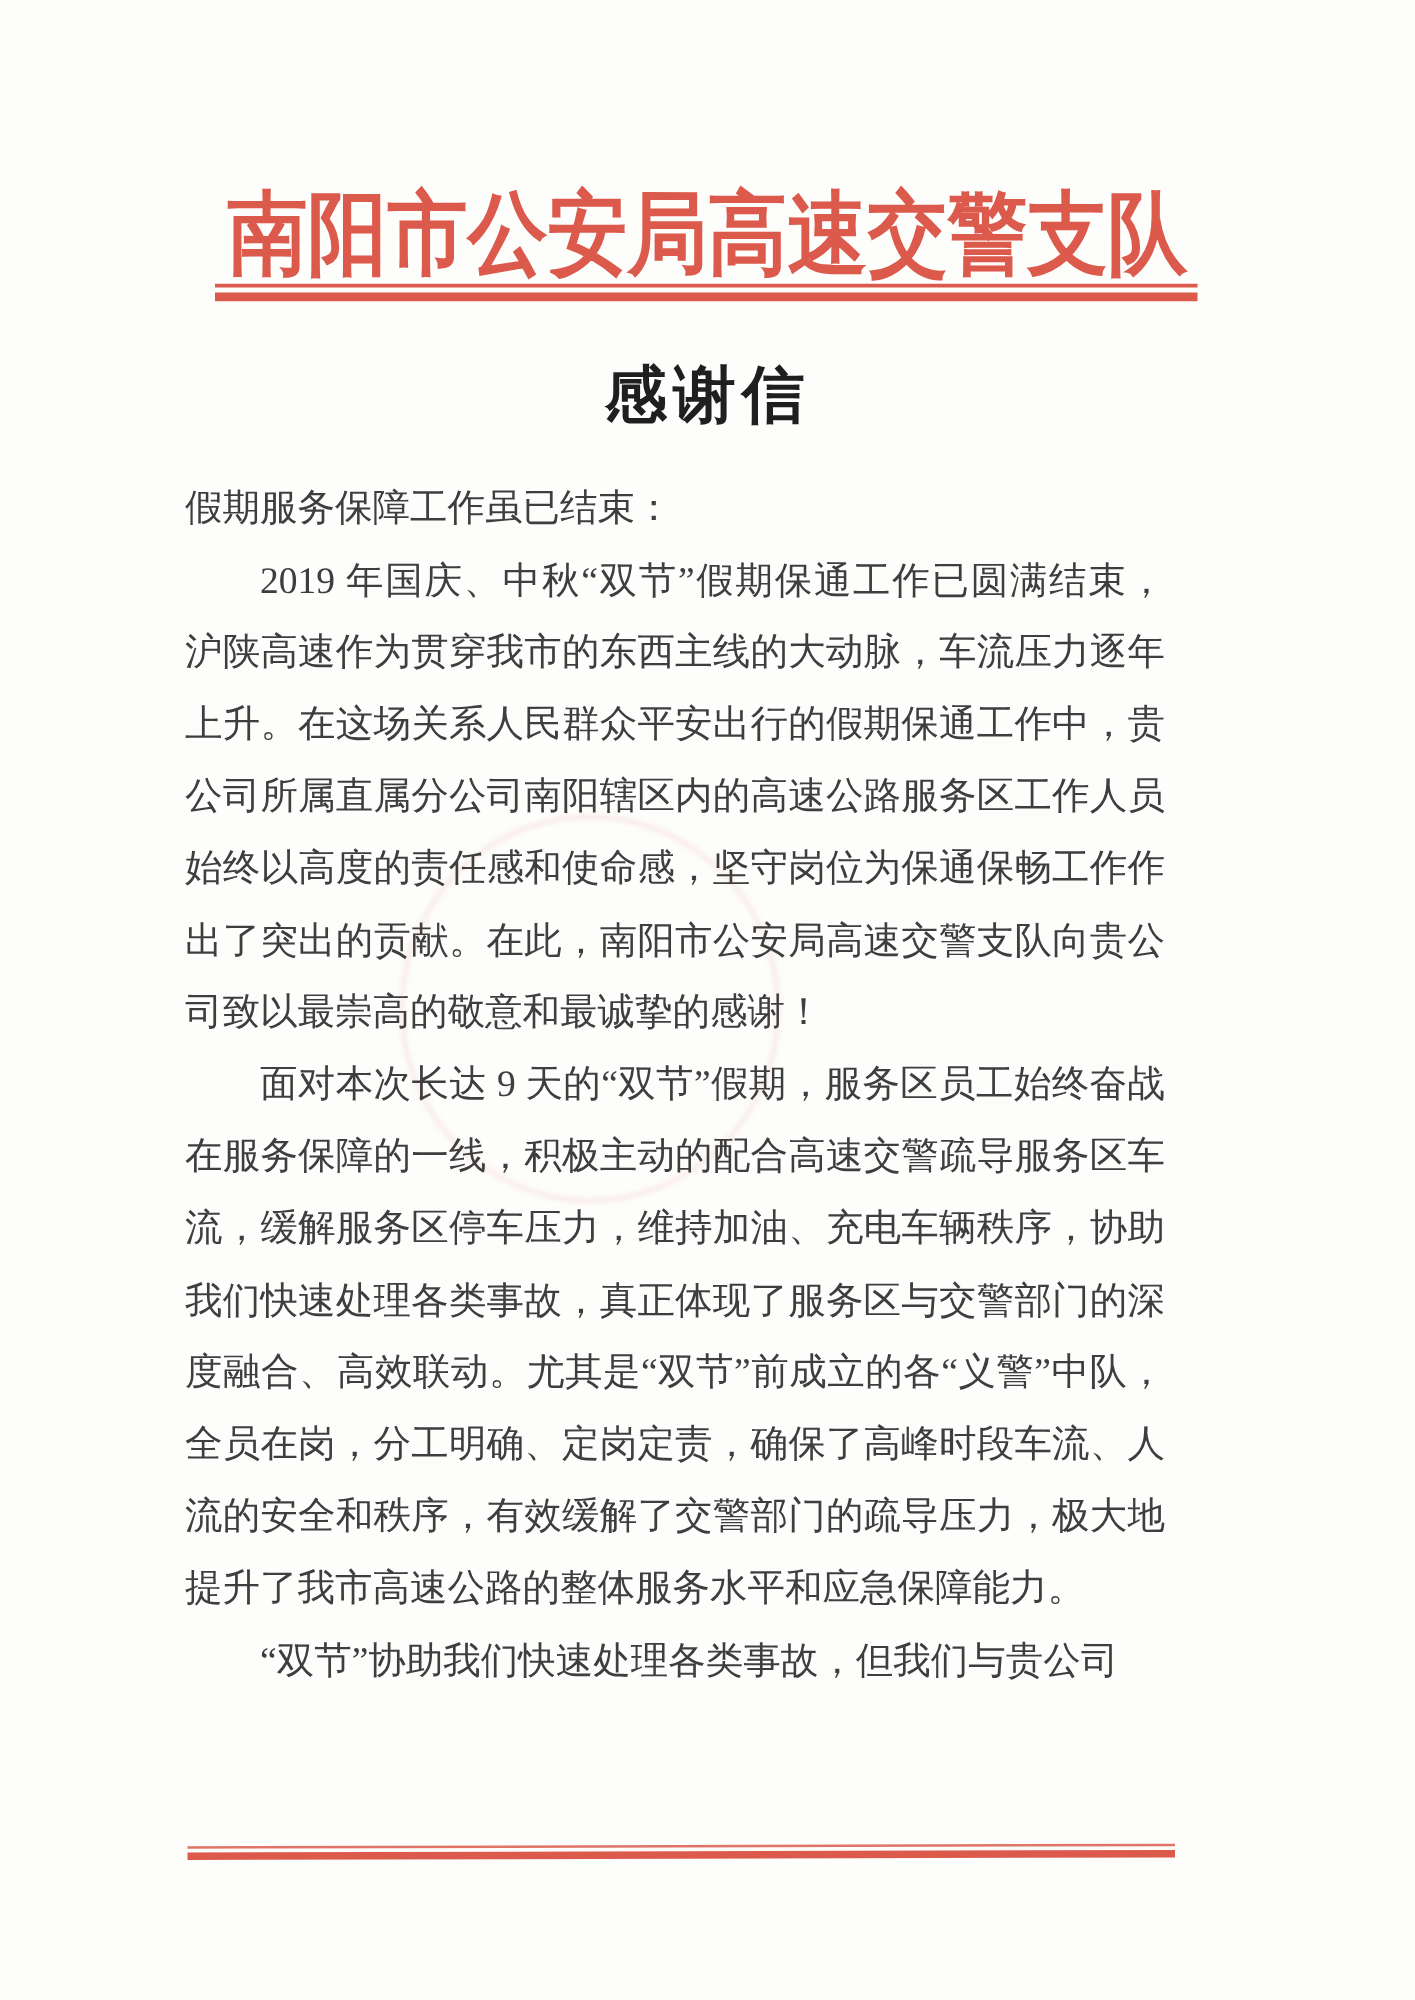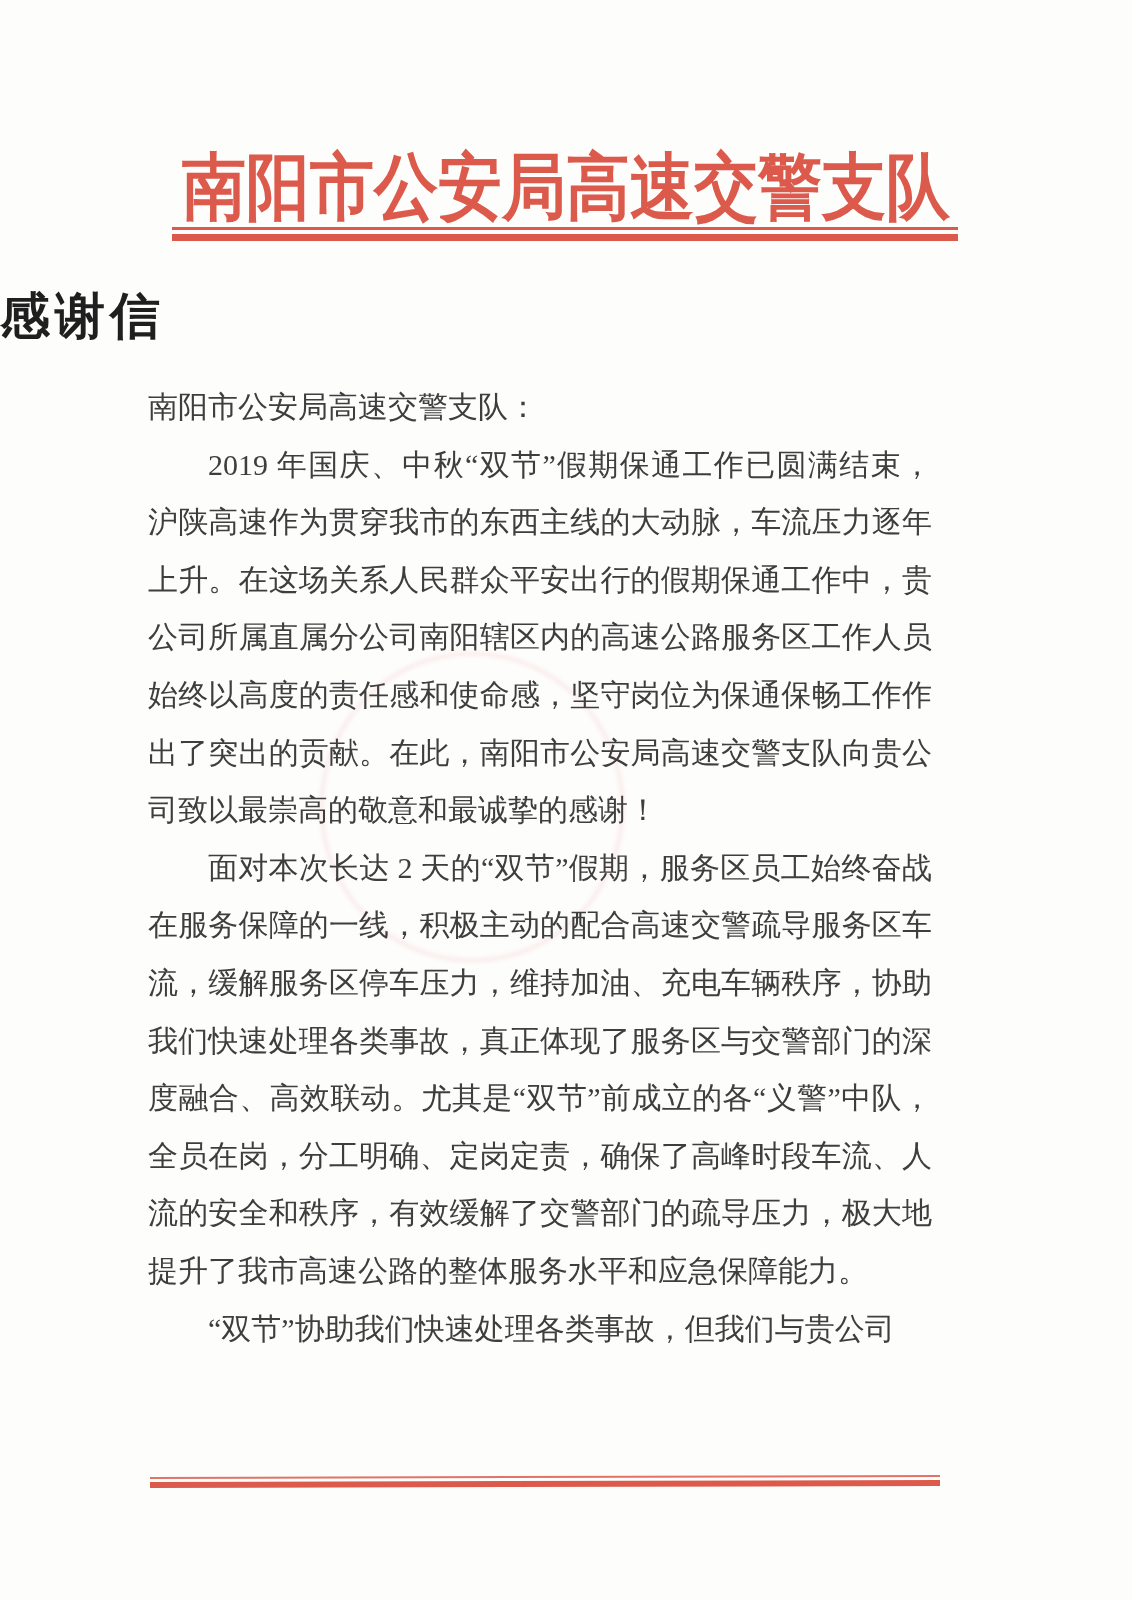--- a/index.html
+++ b/index.html
@@ -45,21 +45,21 @@
     margin-top: 4px;
     height: 7px;
     background: var(--accent, #dc5a4c);
   }
   
   .doc-title {
     position: absolute;
     top: 283px;
     left: 0;
     right: 0;
-    text-align: left;
+    text-align: center;
     font-size: 50px;
     font-weight: bold;
     letter-spacing: 5px;
     color: var(--title-ink, #1f1f1f);
   }
   
   .letter-body {
     position: absolute;
     top: 378px;
     left: 148px;
@@ -117,23 +117,23 @@
   <div class="rule-double">
     <div class="thin"></div>
     <div class="thick"></div>
   </div>
 
   <div class="doc-title">感谢信</div>
 
   <div class="stamp-ring"></div>
 
   <div class="letter-body">
-    <p class="salutation">南阳市公安局高速交警支队：</p>
+    <p class="salutation">假期服务保障工作虽已结束：</p>
     <p class="para">2019 年国庆、中秋“双节”假期保通工作已圆满结束，沪陕高速作为贯穿我市的东西主线的大动脉，车流压力逐年上升。在这场关系人民群众平安出行的假期保通工作中，贵公司所属直属分公司南阳辖区内的高速公路服务区工作人员始终以高度的责任感和使命感，坚守岗位为保通保畅工作作出了突出的贡献。在此，南阳市公安局高速交警支队向贵公司致以最崇高的敬意和最诚挚的感谢！</p>
-    <p class="para">面对本次长达 2 天的“双节”假期，服务区员工始终奋战在服务保障的一线，积极主动的配合高速交警疏导服务区车流，缓解服务区停车压力，维持加油、充电车辆秩序，协助我们快速处理各类事故，真正体现了服务区与交警部门的深度融合、高效联动。尤其是“双节”前成立的各“义警”中队，全员在岗，分工明确、定岗定责，确保了高峰时段车流、人流的安全和秩序，有效缓解了交警部门的疏导压力，极大地提升了我市高速公路的整体服务水平和应急保障能力。</p>
+    <p class="para">面对本次长达 9 天的“双节”假期，服务区员工始终奋战在服务保障的一线，积极主动的配合高速交警疏导服务区车流，缓解服务区停车压力，维持加油、充电车辆秩序，协助我们快速处理各类事故，真正体现了服务区与交警部门的深度融合、高效联动。尤其是“双节”前成立的各“义警”中队，全员在岗，分工明确、定岗定责，确保了高峰时段车流、人流的安全和秩序，有效缓解了交警部门的疏导压力，极大地提升了我市高速公路的整体服务水平和应急保障能力。</p>
     <p class="para">“双节”协助我们快速处理各类事故，但我们与贵公司</p>
   </div>
 
   <div class="footer-rule">
     <div class="thin"></div>
     <div class="thick"></div>
   </div>
 
 </div>
 

